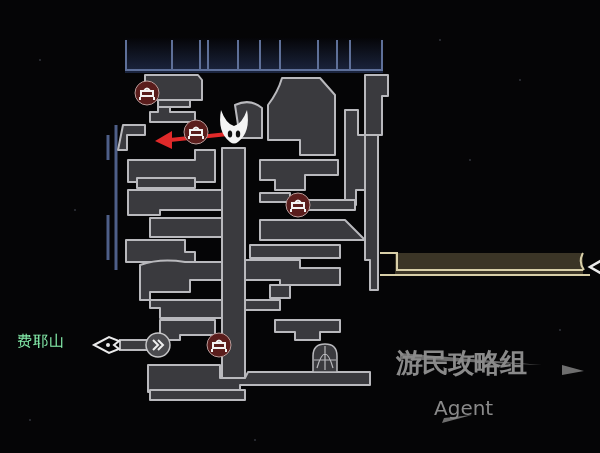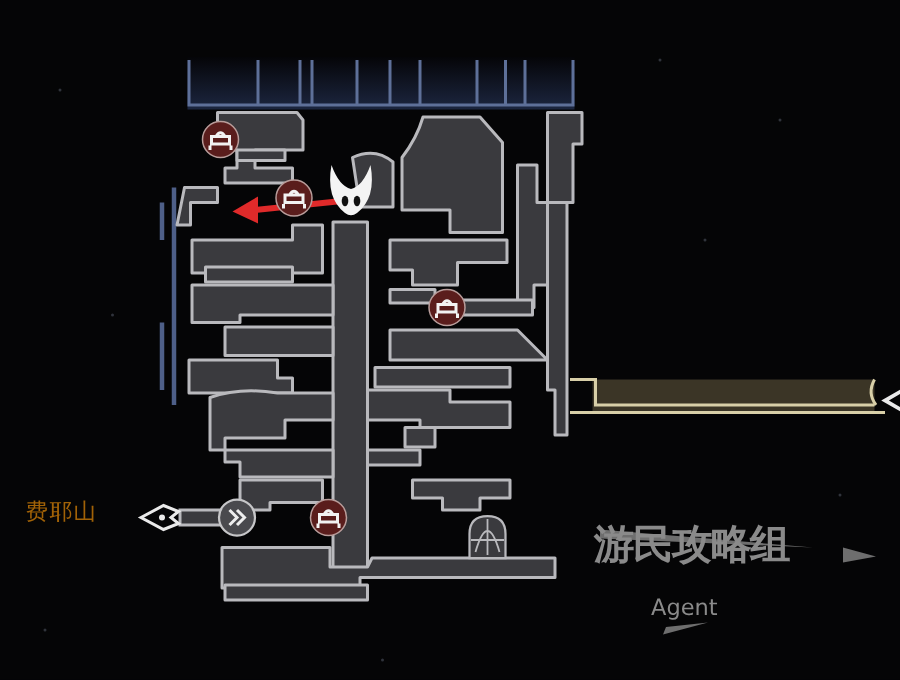--- a/index.html
+++ b/index.html
@@ -3,32 +3,32 @@
 <meta charset="utf-8">
 <style>
   html, body { margin:0; padding:0; }
   body {
     width:600px; height:453px; overflow:hidden; position:relative;
     background:#050506;
     font-family:"DejaVu Sans", sans-serif;
   }
   .map { position:absolute; left:0; top:0; width:600px; height:453px; }
   .label-area {
-    position:absolute; left:17px; top:332px; color:#a16207;
+    position:absolute; left:17px; top:332px; color:#86efac;
     font-family:"DejaVu Serif", serif; font-size:15px; letter-spacing:1px;
   }
   .watermark {
     position:absolute; left:392px; top:345px; width:200px; height:80px;
   }
   .wm-title {
     position:absolute; left:4px; top:0; font-size:27px; font-weight:bold;
     color:#8a8a8a; letter-spacing:-1px; 
   }
   .wm-sub {
-    position:absolute; left:42px; top:51px; font-size:15px; color:#8a8a8a;text-align:center;
+    position:absolute; left:42px; top:51px; font-size:20px; color:#8a8a8a;text-align:center;
   }
 </style>
 </head>
 <body>
 
 <svg class="map" viewBox="0 0 600 453" xmlns="http://www.w3.org/2000/svg">
   <defs>
     <linearGradient id="topg" x1="0" y1="0" x2="0" y2="1">
       <stop offset="0" stop-color="#050508"></stop>
       <stop offset="1" stop-color="#1c2640"></stop>

